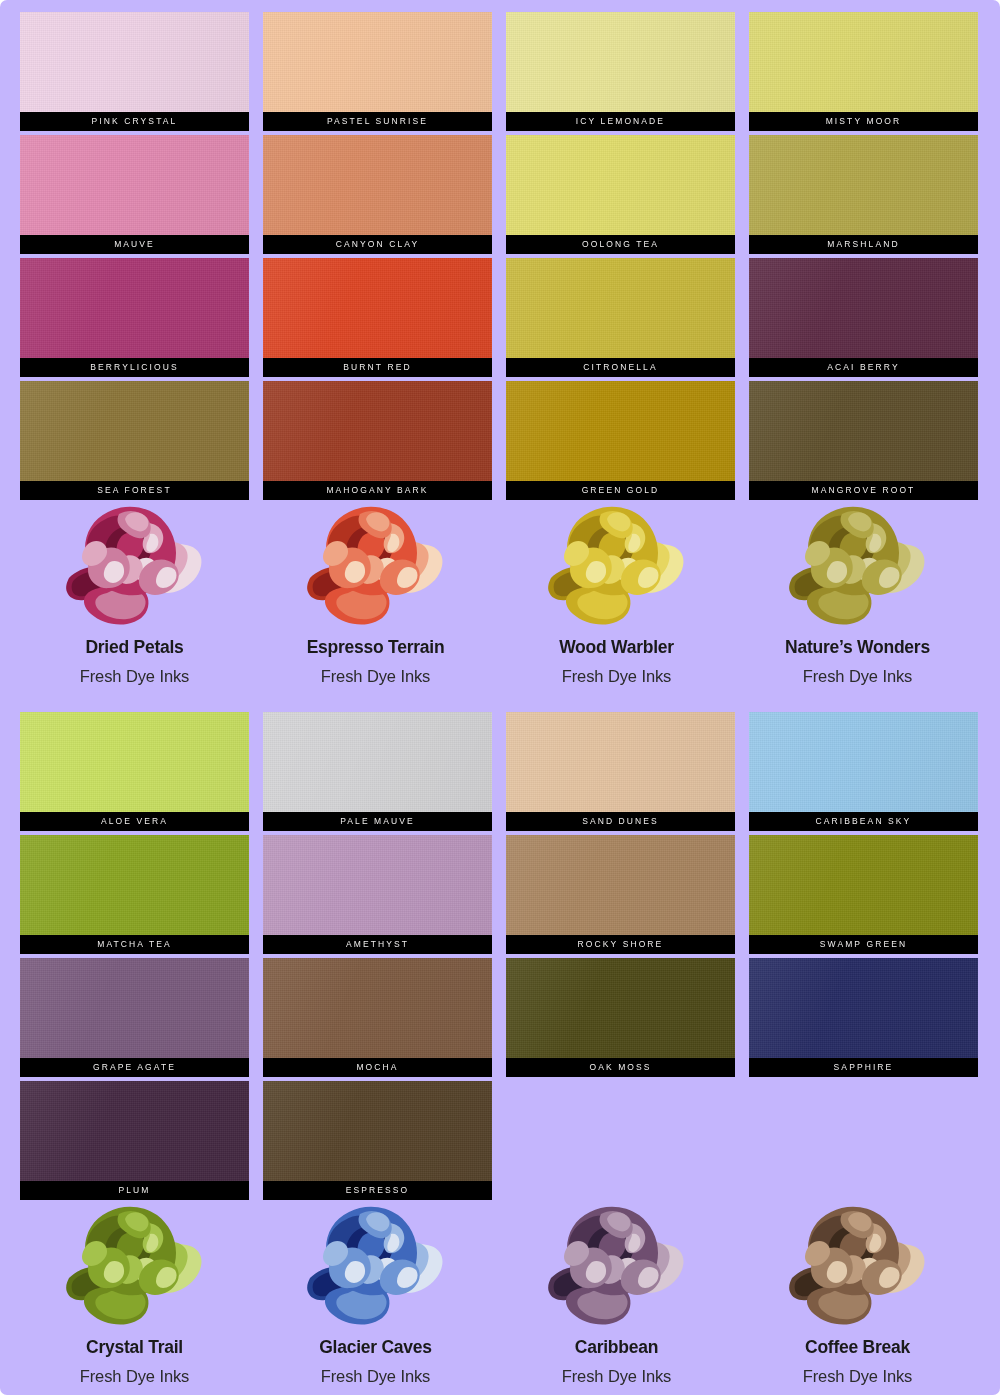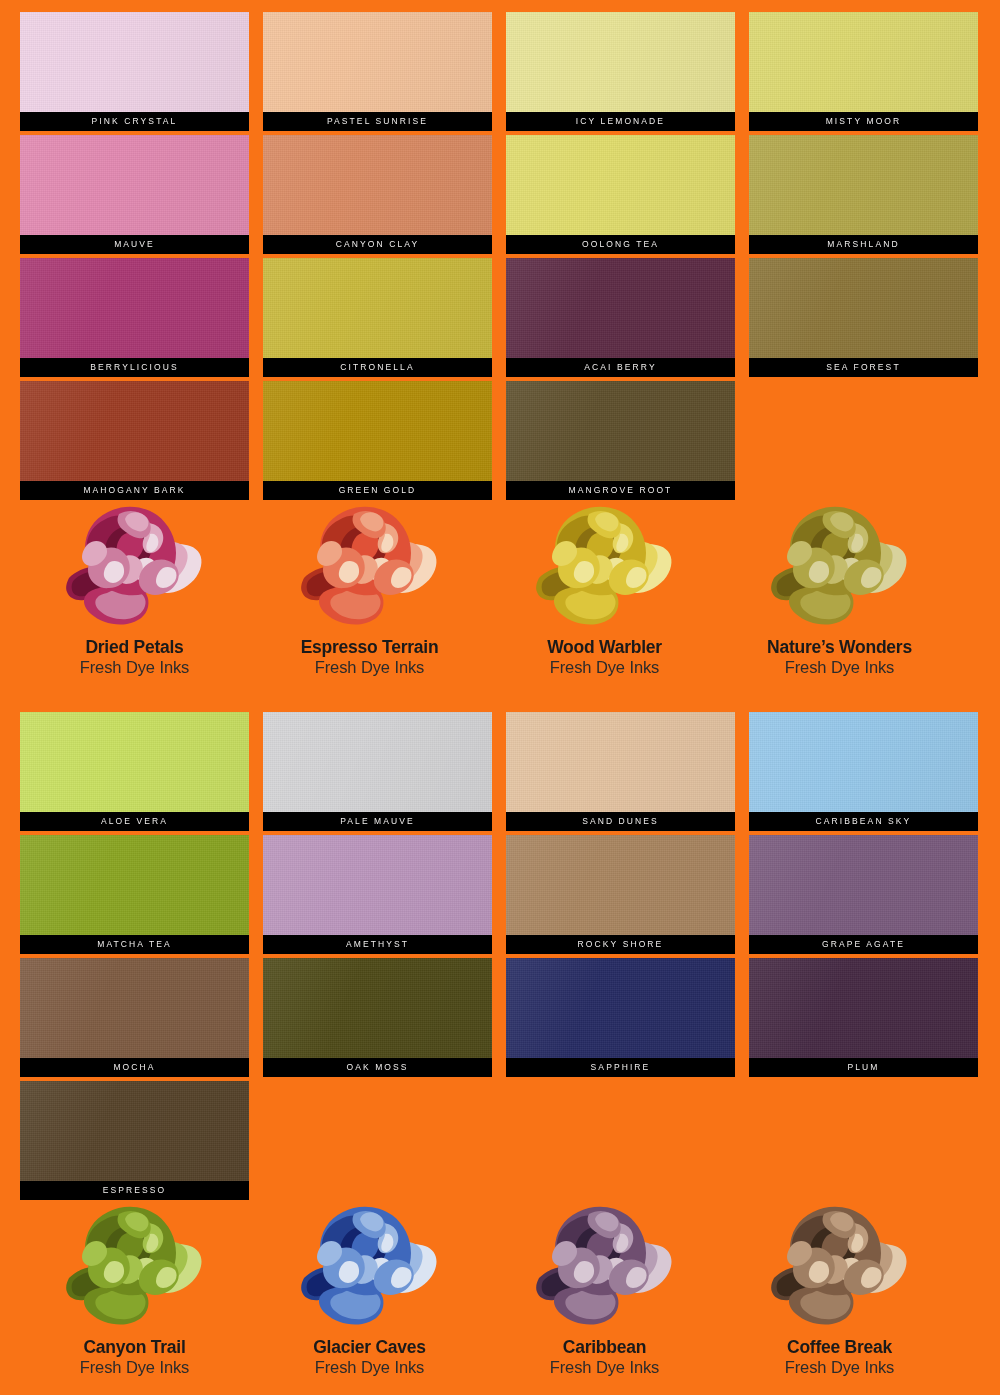--- a/index.html
+++ b/index.html
@@ -13,21 +13,22 @@
     font-family: "Liberation Sans", sans-serif;
     -webkit-font-smoothing: antialiased;
     overflow: hidden;
     position: relative;
   }
 
   .page {
     width: 1000px;
     height: 1395px;
     position: relative;
-    background: #f97316;
+    background: #c4b5fd;
+    border-radius: 7px;
   }
 
   
   .swatch-grid {
     position: absolute;
     left: 20px;
     width: 958px;
     display: grid;
     grid-template-columns: repeat(4, 229px);
     column-gap: 14px;
@@ -90,21 +91,21 @@
     font-family: "Liberation Sans", sans-serif;
   }
 
   
   .family-row {
     position: absolute;
     left: 20px;
     width: 958px;
     display: grid;
     grid-template-columns: repeat(4, 229px);
-    column-gap: 6px;
+    column-gap: 12px;
   }
   .family-row.row-one { top: 500px; }
   .family-row.row-two { top: 1200px; }
 
   .family-cell {
     width: 229px;
     display: flex;
     flex-direction: column;
     align-items: center;
   }
@@ -117,21 +118,21 @@
     margin-top: 9px;
     font-size: 17.5px;
     font-weight: 700;
     color: #1a1a1a;
     letter-spacing: -0.25px;
     line-height: 1.15;
     text-align: center;
     font-family: "Liberation Sans", sans-serif;
   }
   .family-sub {
-    margin-top: 1px;
+    margin-top: 10px;
     font-size: 16.5px;
     font-weight: 400;
     color: #2b2b2b;
     letter-spacing: -0.1px;
     line-height: 1.2;
     text-align: center;
     font-family: "Liberation Sans", sans-serif;
   }
 </style>
 </head>
@@ -188,20 +189,26 @@
           <span class="swatch-label">Marshland</span>
         </div>
       </div>
       <div class="swatch-cell">
         <div class="swatch-color" title="#aa3873" style="background-color: rgb(170, 56, 115);"></div>
         <div class="swatch-label-bar">
           <span class="swatch-label">Berrylicious</span>
         </div>
       </div>
       <div class="swatch-cell">
+        <div class="swatch-color" title="#dd4524" style="background-color: rgb(221, 69, 36);"></div>
+        <div class="swatch-label-bar">
+          <span class="swatch-label">Burnt Red</span>
+        </div>
+      </div>
+      <div class="swatch-cell">
         <div class="swatch-color" title="#c9b93c" style="background-color: rgb(201, 185, 60);"></div>
         <div class="swatch-label-bar">
           <span class="swatch-label">Citronella</span>
         </div>
       </div>
       <div class="swatch-cell">
         <div class="swatch-color" title="#5d2b45" style="background-color: rgb(93, 43, 69);"></div>
         <div class="swatch-label-bar">
           <span class="swatch-label">Acai Berry</span>
         </div>
@@ -440,20 +447,26 @@
           <span class="swatch-label">Amethyst</span>
         </div>
       </div>
       <div class="swatch-cell">
         <div class="swatch-color" title="#a98560" style="background-color: rgb(169, 133, 96);"></div>
         <div class="swatch-label-bar">
           <span class="swatch-label">Rocky Shore</span>
         </div>
       </div>
       <div class="swatch-cell">
+        <div class="swatch-color" title="#848a14" style="background-color: rgb(132, 138, 20);"></div>
+        <div class="swatch-label-bar">
+          <span class="swatch-label">Swamp Green</span>
+        </div>
+      </div>
+      <div class="swatch-cell">
         <div class="swatch-color" title="#7a5b7e" style="background-color: rgb(122, 91, 126);"></div>
         <div class="swatch-label-bar">
           <span class="swatch-label">Grape Agate</span>
         </div>
       </div>
       <div class="swatch-cell">
         <div class="swatch-color" title="#7e5b42" style="background-color: rgb(126, 91, 66);"></div>
         <div class="swatch-label-bar">
           <span class="swatch-label">Mocha</span>
         </div>
@@ -517,21 +530,21 @@
 
   <path fill="#86a62c" d="M104 62c8-4 17-3 23 2 5 5 6 12 3 18-4 8-13 13-22 13-8 0-15-5-16-12-1-9 4-17 12-21z"></path>
   <path fill="#cbdd84" d="M116 68c4-2 9-1 12 2 2 3 2 7 0 11-3 4-7 7-12 7-4 0-7-3-7-7 0-5 3-10 7-13z"></path>
 
   <path fill="#86a62c" d="M72 14c9-5 20-4 27 3 4 4 6 10 4 15-2 5-7 7-12 6-6-1-11-5-16-9-4-4-6-9-3-15z"></path>
   <path fill="#a4c24c" d="M84 13c6-2 12 0 16 5 2 4 2 8-1 11-3 3-7 3-11 1-5-2-9-6-10-11 1-3 3-5 6-6z"></path>
 
   <path fill="#a4c24c" d="M41 44c5-4 12-4 16 0 3 3 4 8 2 12-3 6-9 10-15 10-5 0-9-4-9-9 0-5 3-10 6-13z"></path>
 </svg>
         </div>
-        <div class="family-name">Canyon Trail</div>
+        <div class="family-name">Crystal Trail</div>
         <div class="family-sub">Fresh Dye Inks</div>
       </div>
       <div class="family-cell">
         <div>
 <svg class="flower-art" viewBox="0 0 175 128" xmlns="http://www.w3.org/2000/svg" aria-hidden="true">
 
   <path fill="#dbe4f2" d="M108 52c10-7 24-10 35-6 9 3 13 11 11 20-2 10-10 19-21 24-9 4-19 4-26-1-6-5-8-13-6-21 2-7 4-12 7-16z"></path>
 
   <path fill="#9cb9e3" d="M101 49c9-6 21-9 30-6 8 3 11 10 9 18-2 9-9 17-18 22-8 4-17 4-23 0-6-5-7-13-5-20 2-6 4-11 7-14z"></path>
 

